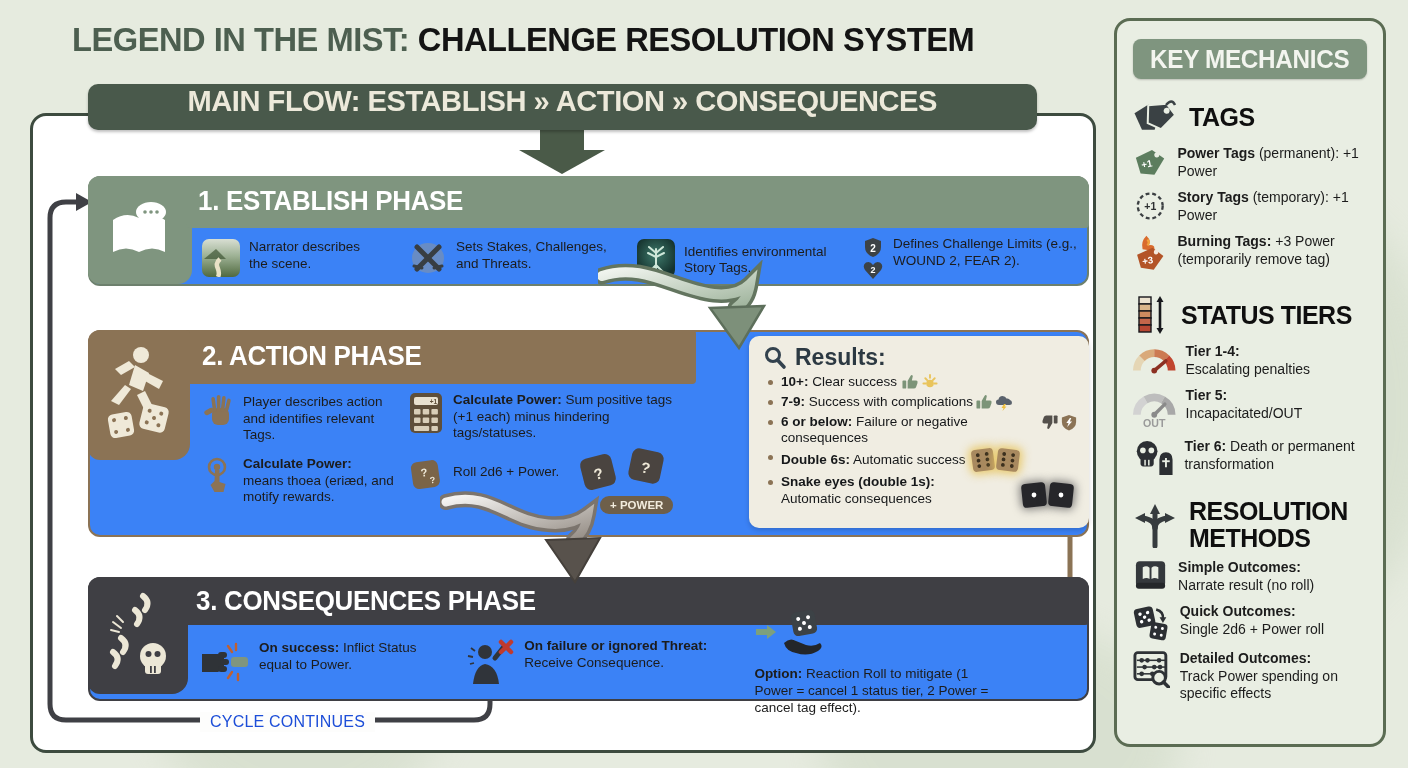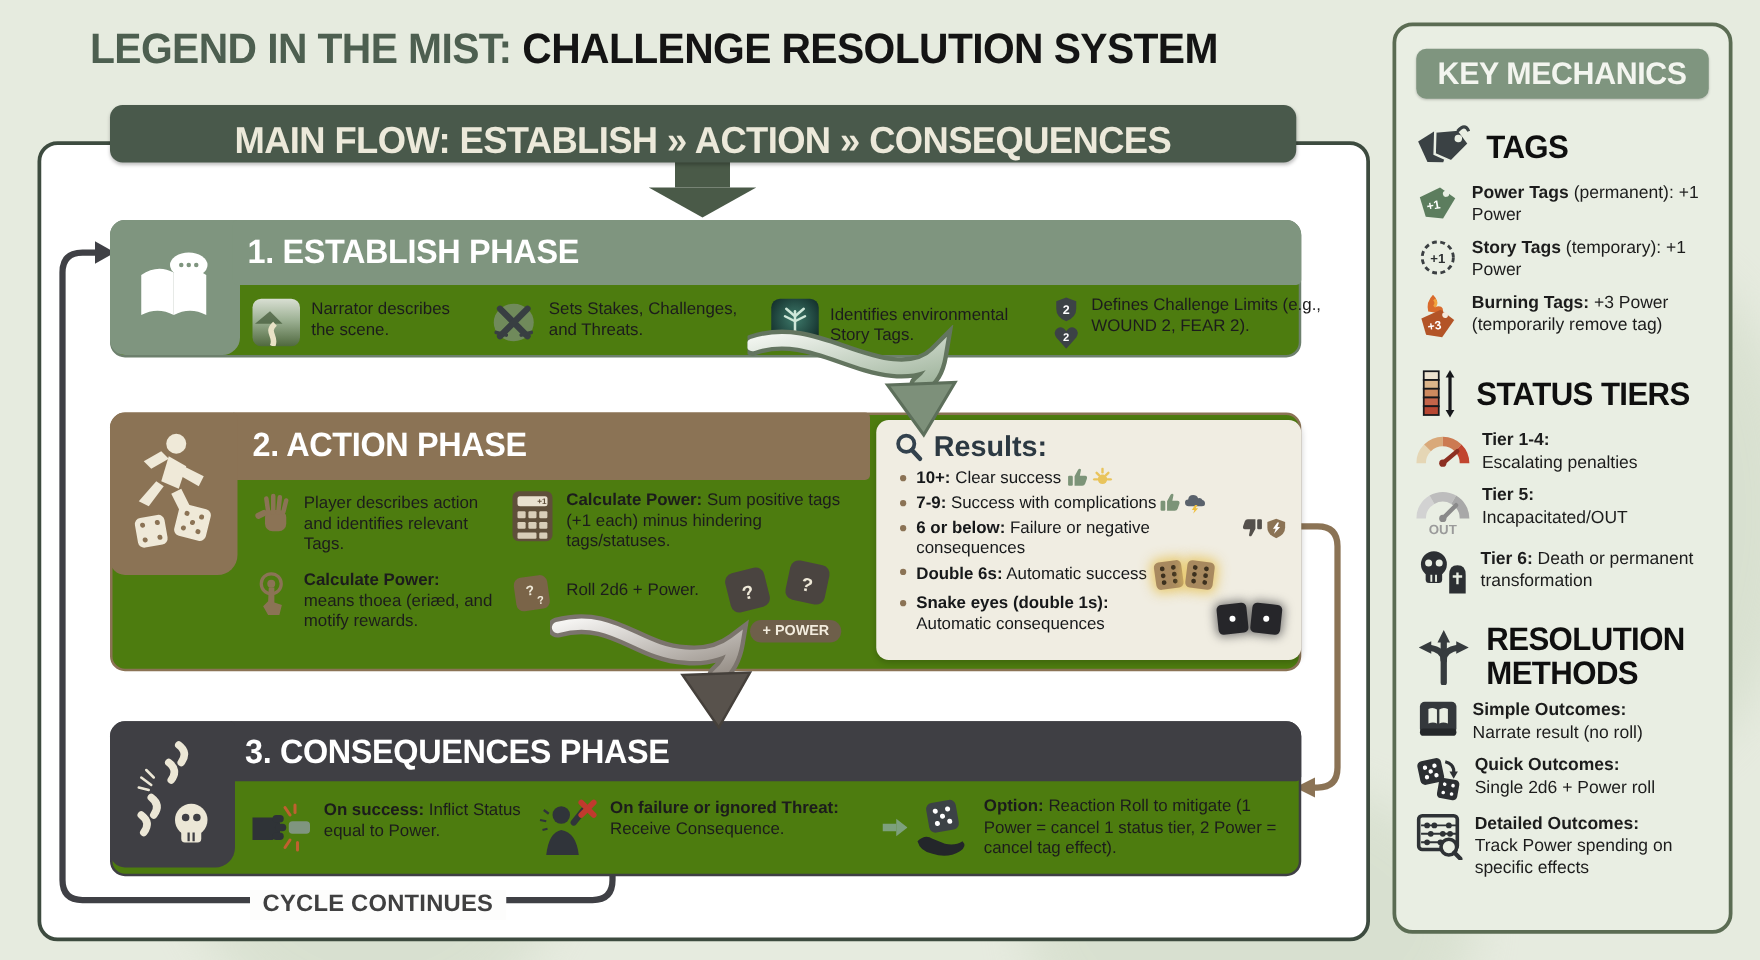--- a/index.html
+++ b/index.html
@@ -1,24 +1,24 @@
 <!DOCTYPE html>
 <html><head>
 <meta charset="utf-8">
 <style>
   html,body{margin:0;padding:0;background:#e4e9dd;font-family:"Liberation Sans","DejaVu Sans",sans-serif;}
   #stage{position:relative;width:1408px;height:768px;overflow:hidden;background:#e6ebdf;}
   .wm{position:absolute;border-radius:50%;background:#c9d4bf;filter:blur(18px);opacity:.45;}
   #card{position:absolute;left:30px;top:113px;width:1060px;height:634px;background:#fff;border:3px solid #3d4b3f;border-radius:16px;}
   #title{position:absolute;left:72px;top:20px;font-size:34px;font-weight:700;letter-spacing:-.5px;white-space:nowrap;transform:scaleX(.96);transform-origin:0 50%;}
   #title .pre{color:#4d5f50;} #title .main{color:#141414;}
-  #banner{position:absolute;left:88px;top:84px;width:949px;height:46px;background:#49594b;border-radius:10px;display:flex;align-items:flex-end;justify-content:center;z-index:6;box-shadow:0 2px 3px rgba(0,0,0,.25);}
+  #banner{position:absolute;left:88px;top:84px;width:949px;height:46px;background:#49594b;border-radius:10px;display:flex;align-items:flex-start;justify-content:center;z-index:6;box-shadow:0 2px 3px rgba(0,0,0,.25);}
   #banner span{color:#ece9da;font-size:30px;font-weight:700;letter-spacing:-.5px;transform:scaleX(.97);}
   .downarrow{position:absolute;z-index:5;}
-  .phase{position:absolute;left:88px;width:949px;background:#4d7c0f;border-radius:12px;z-index:4;}
+  .phase{position:absolute;left:88px;width:949px;background:#3b82f6;border-radius:12px;z-index:4;padding-left:48px;}
   .ph-head{position:absolute;color:#fff;font-weight:700;font-size:27px;letter-spacing:-.3px;display:flex;align-items:center;}
   .ph-head span{transform:scaleX(.96);transform-origin:0 50%;}
   .item{display:flex;align-items:flex-start;gap:9px;}
   .itext{font-size:13.5px;line-height:1.24;color:#1c1c1c;}
   .lead{font-weight:700;}
   .blocklead{display:block;}
   .ico{flex:0 0 auto;display:flex;align-items:center;justify-content:center;}
   
   #estab{top:176px;height:106px;border:2.5px solid #6d806d;}
   #estab .block{position:absolute;left:-2px;top:-2px;width:104px;height:108px;background:#7f957f;border-radius:12px 4px 14px 12px;display:flex;align-items:center;justify-content:center;}
@@ -47,21 +47,21 @@
   #conseq .row{position:absolute;left:104px;right:6px;top:52px;height:62px;display:flex;align-items:center;gap:6px;}
   
   #sidebar{position:absolute;left:1114px;top:18px;width:272px;height:729px;background:#e9eee3;border:3px solid #5b6c53;border-radius:16px;box-sizing:border-box;padding:18px 14px 0 14px;}
   #sb-pill{height:40px;background:#7f957f;border-radius:8px;display:flex;align-items:center;justify-content:center;margin:0 2px 18px 2px;box-shadow:0 1px 2px rgba(0,0,0,.2);}
   #sb-pill span{color:#f3f5ef;font-size:25px;font-weight:700;letter-spacing:-.3px;transform:scaleX(.97);}
   .sb-h{display:flex;align-items:center;gap:12px;margin:10px 0 8px 2px;}
   .sb-h .t{font-size:26px;font-weight:700;color:#0f0f0f;letter-spacing:-.5px;line-height:1.02;transform:scaleX(.96);transform-origin:0 50%;}
   .sb-item{display:flex;align-items:flex-start;gap:10px;margin:7px 0 9px 2px;}
   .sb-item .itext{font-size:14px;line-height:1.25;}
   
-  #looplabel{position:absolute;left:200px;top:712px;background:#fdfdfc;padding:1px 10px;font-size:19px;font-weight:700;color:#404040;letter-spacing:.2px;z-index:3;}
+  #looplabel{position:absolute;left:200px;top:712px;background:#fdfdfc;padding:1px 10px;font-size:16px;font-weight:400;color:#1d4ed8;letter-spacing:.2px;z-index:3;}
   svg{display:block;}
   .nz{z-index:2;}
 </style>
 </head>
 <body>
 
 <div id="stage">
   <div class="wm" style="left:150px;top:560px;width:300px;height:260px;"></div>
   <div class="wm" style="left:820px;top:620px;width:360px;height:240px;"></div>
   <div class="wm" style="left:1180px;top:200px;width:260px;height:420px;"></div>
@@ -445,21 +445,21 @@
               <path d="M10,46 Q12,28 22,26 Q34,28 36,46 Z" fill="#30343a"></path>
               <path d="M32,20 L40,10" stroke="#30343a" stroke-width="5" stroke-linecap="round"></path>
               <g stroke="#c03a2e" stroke-width="4.5" stroke-linecap="round">
                 <line x1="38" y1="4" x2="48" y2="14"></line>
                 <line x1="48" y1="4" x2="38" y2="14"></line>
               </g>
             </svg>
         </div>
         <div class="itext" style="width:210px;"><span class="lead">On failure or ignored Threat:</span><span> Receive Consequence.</span></div>
       </div>
-      <div class="item" style="width:330px;">
+      <div class="item" style="width:330px;flex-direction:column;">
         <div class="ico" style="width:74px;height:50px;gap:4px;">
           <svg width="20" height="16" viewBox="0 0 20 16">
               <rect x="0" y="5" width="11" height="6" fill="#7da07d"></rect>
               <polygon points="11,1 20,8 11,15" fill="#7da07d"></polygon>
             </svg>
           <svg width="46" height="50" viewBox="0 0 46 50">
               <g transform="rotate(-10 24 16)">
                 <rect x="12" y="4" width="24" height="24" rx="5" fill="#3c4246"></rect>
                 <g fill="#fff">
                   <circle cx="19" cy="11" r="2"></circle>

